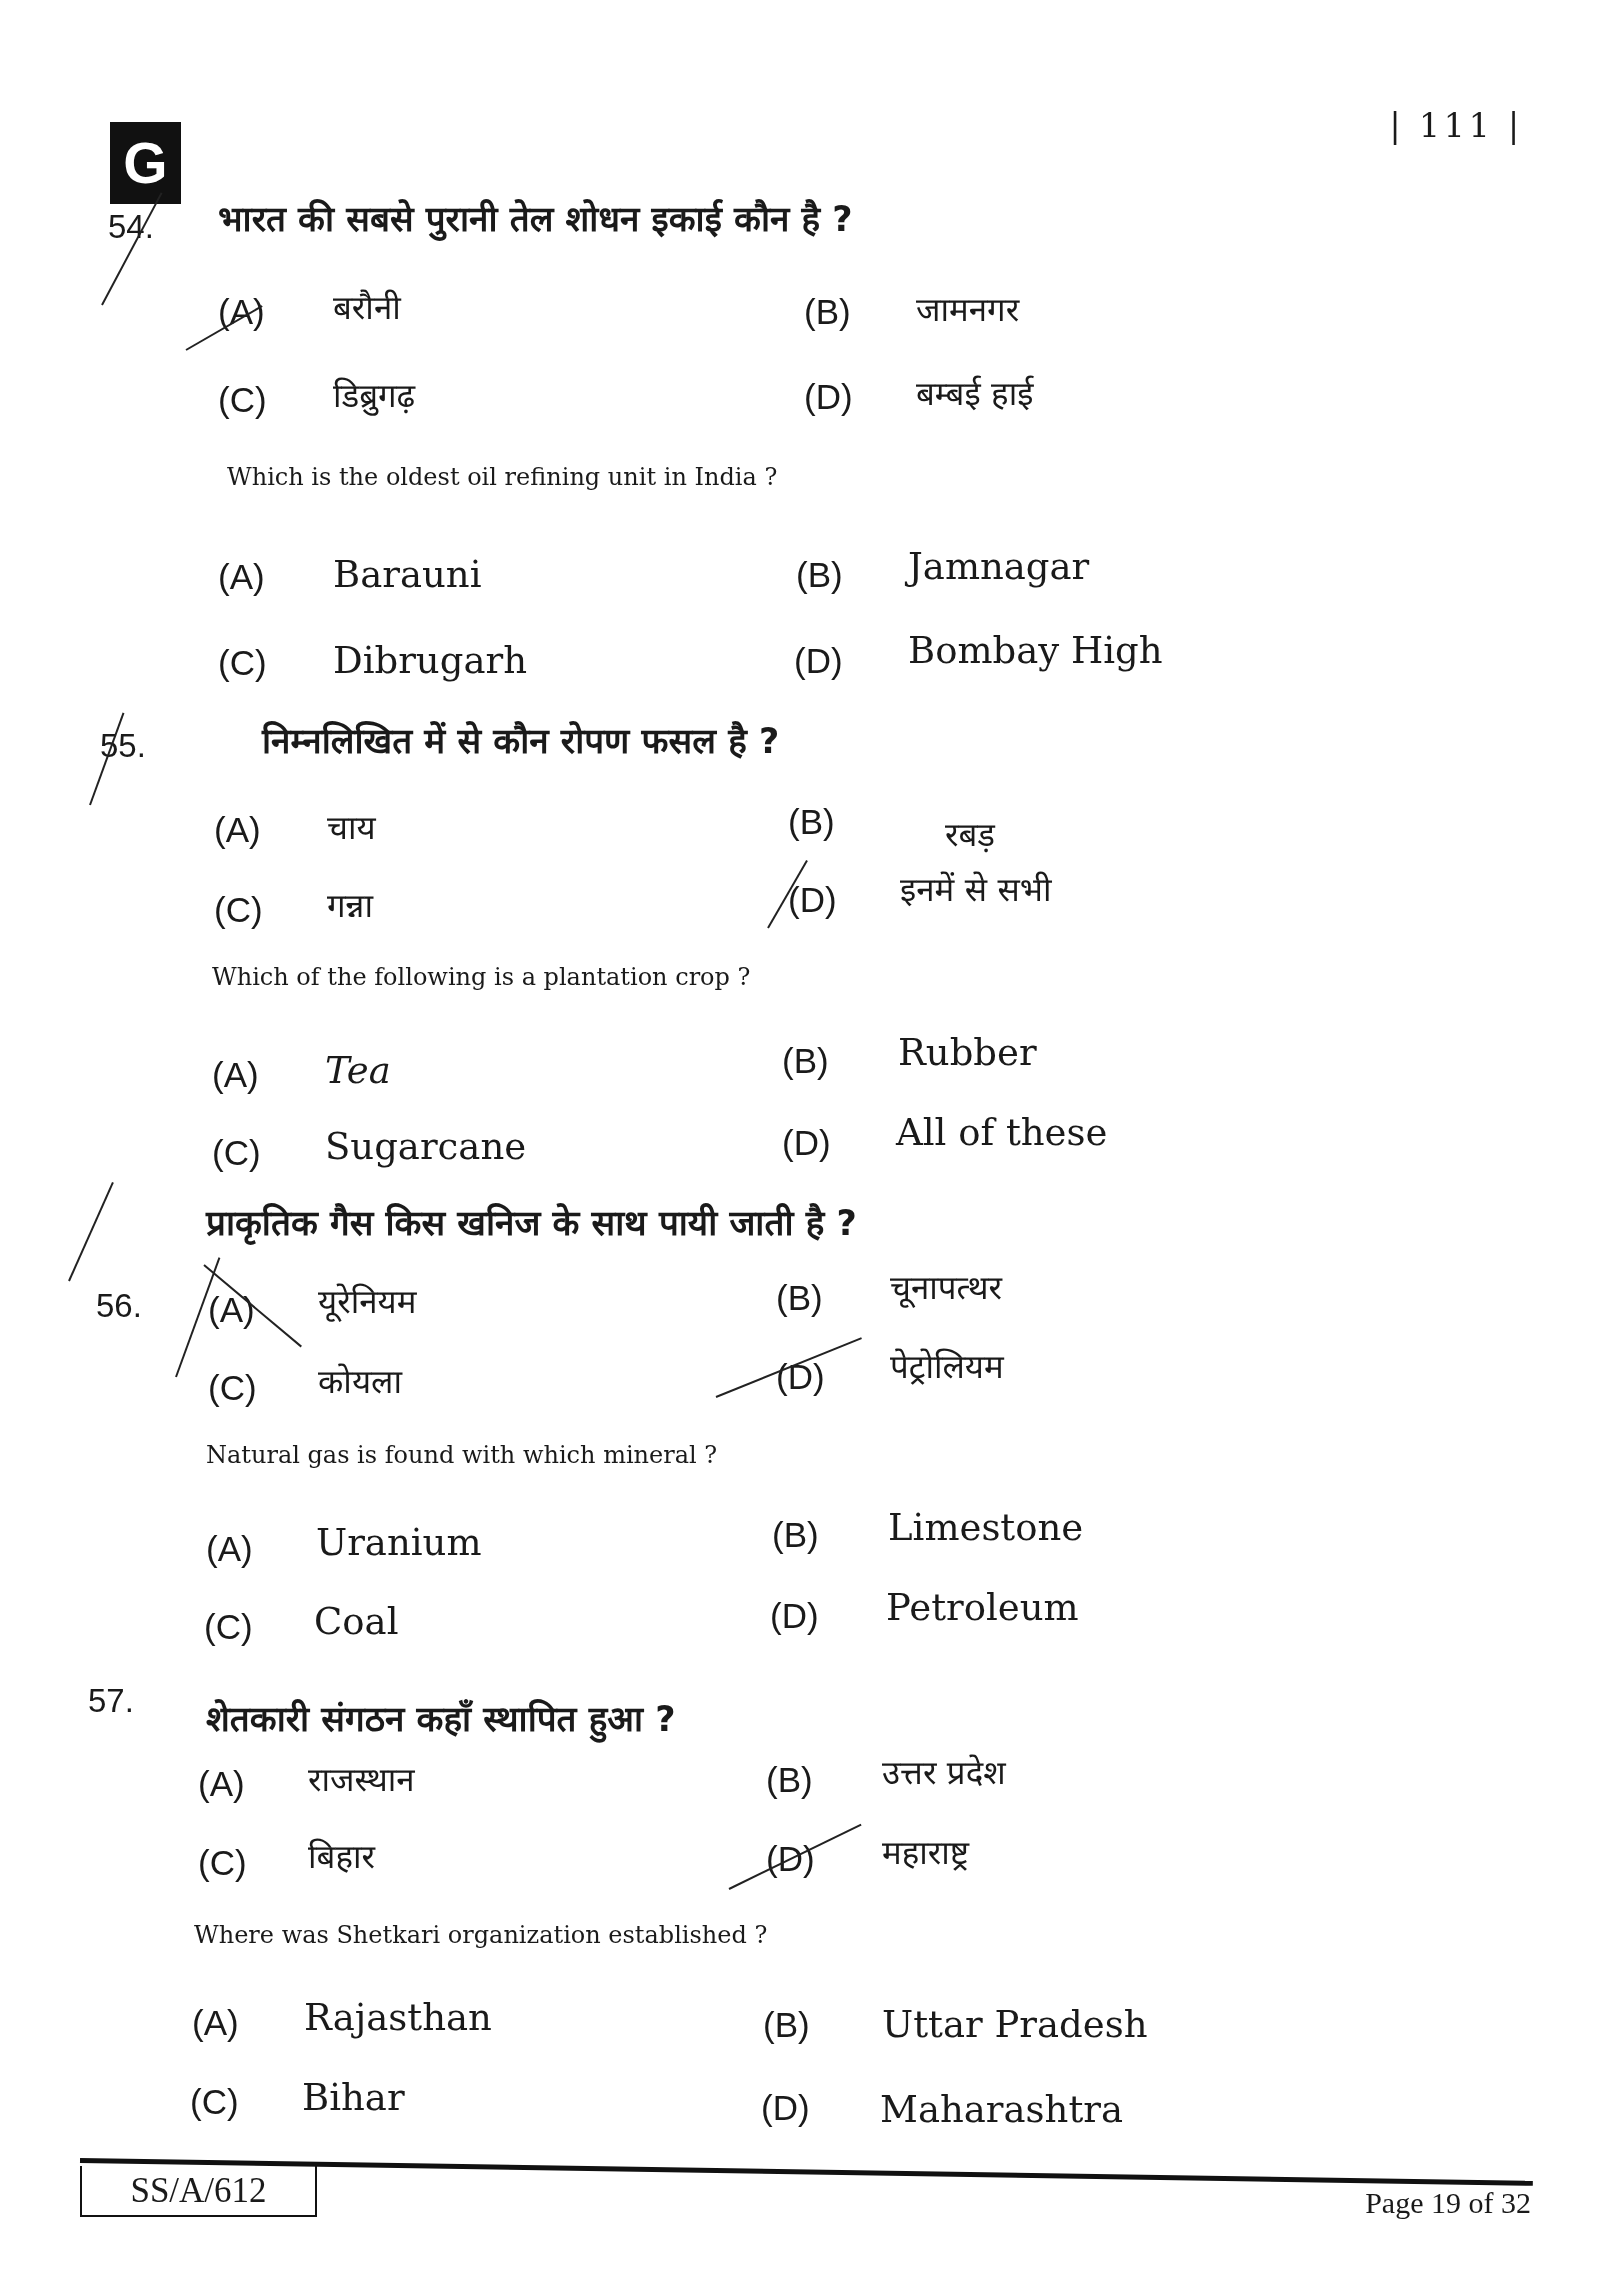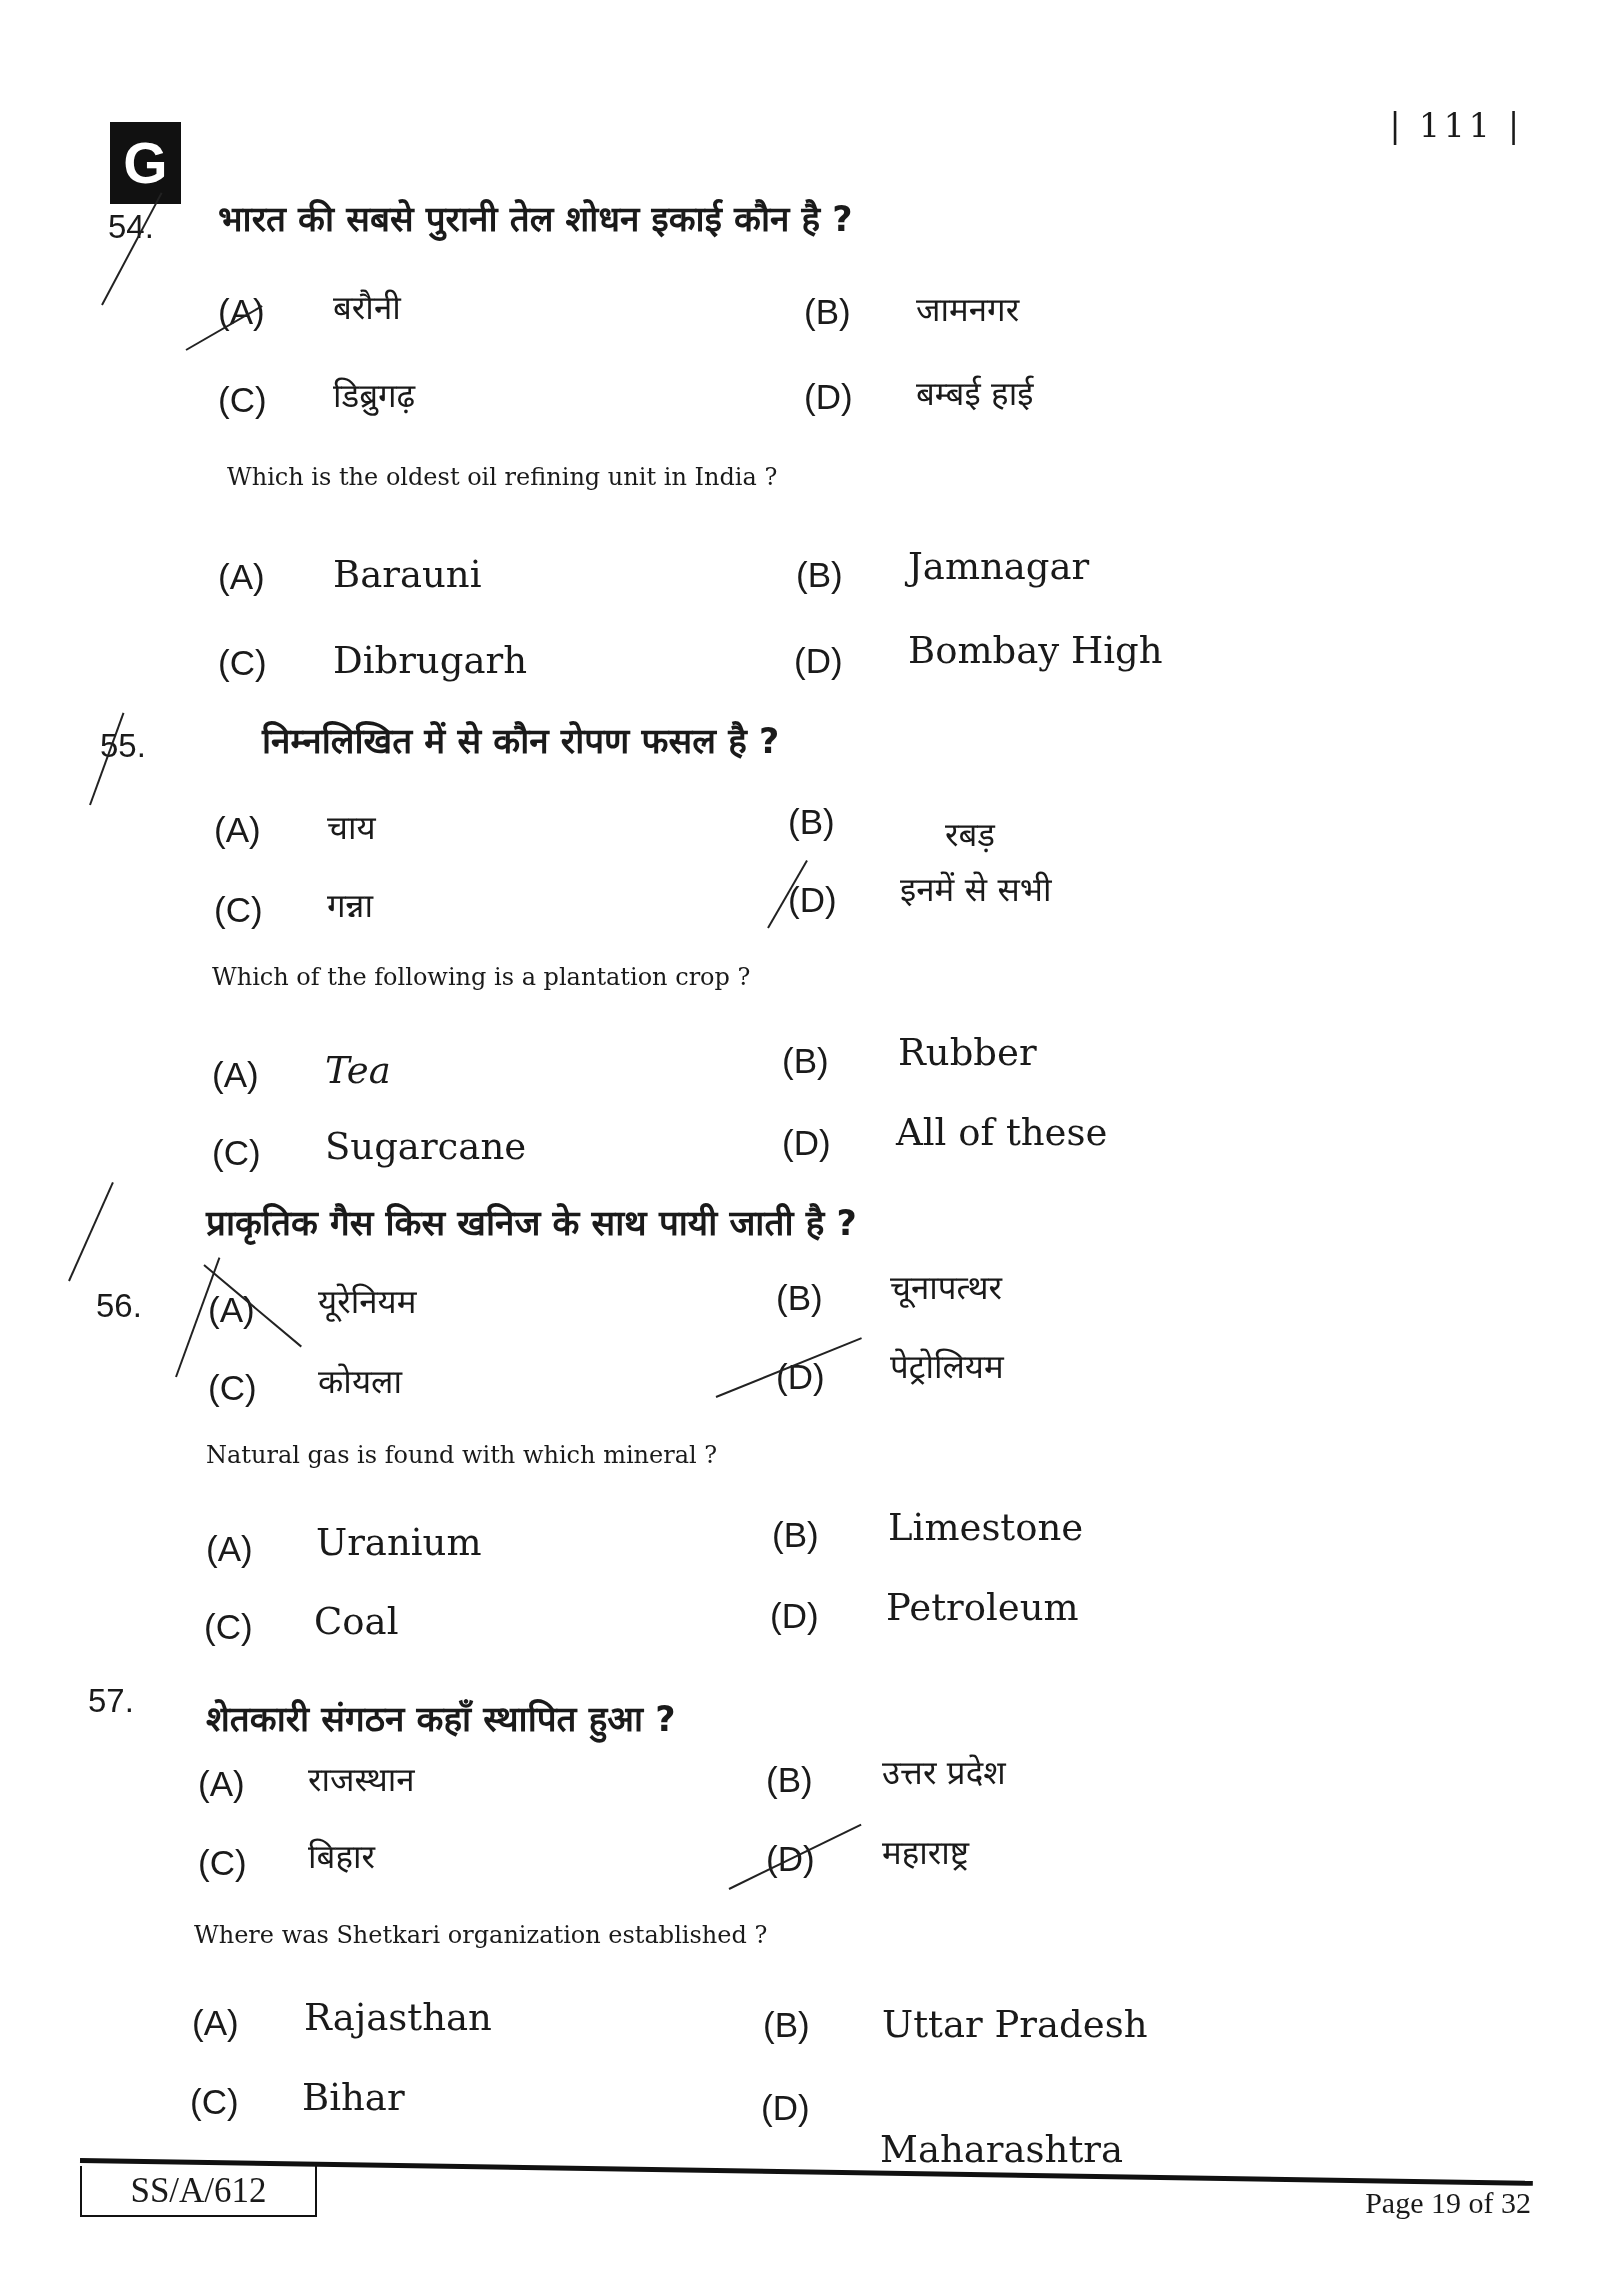--- a/index.html
+++ b/index.html
@@ -114,20 +114,20 @@
   <div class="abs opt-label" style="left:766px;top:1839px;">(D)</div>
   <div class="abs opt-text-hi" style="left:882px;top:1829px;">महाराष्ट्र</div>
   <div class="abs en" style="left:194px;top:1921px;">Where was Shetkari organization established ?</div>
   <div class="abs opt-label" style="left:192px;top:2003px;">(A)</div>
   <div class="abs opt-text-en" style="left:304px;top:1996px;">Rajasthan</div>
   <div class="abs opt-label" style="left:763px;top:2005px;">(B)</div>
   <div class="abs opt-text-en" style="left:882px;top:2003px;">Uttar Pradesh</div>
   <div class="abs opt-label" style="left:190px;top:2082px;">(C)</div>
   <div class="abs opt-text-en" style="left:302px;top:2076px;">Bihar</div>
   <div class="abs opt-label" style="left:761px;top:2088px;">(D)</div>
-  <div class="abs opt-text-en" style="left:880px;top:2088px;margin-top:40px;">Maharashtra</div>
+  <div class="abs opt-text-en" style="left:880px;top:2088px;">Maharashtra</div>
   <div class="mark" style="left:729px;top:1888px;width:147px;transform:rotate(-26deg);"></div>
 </section>
 
 <div class="abs footer-line"></div>
 <div class="abs footer-box">SS/A/612</div>
 <div class="abs page-num">Page 19 of 32</div>
 
 
 </body></html>

